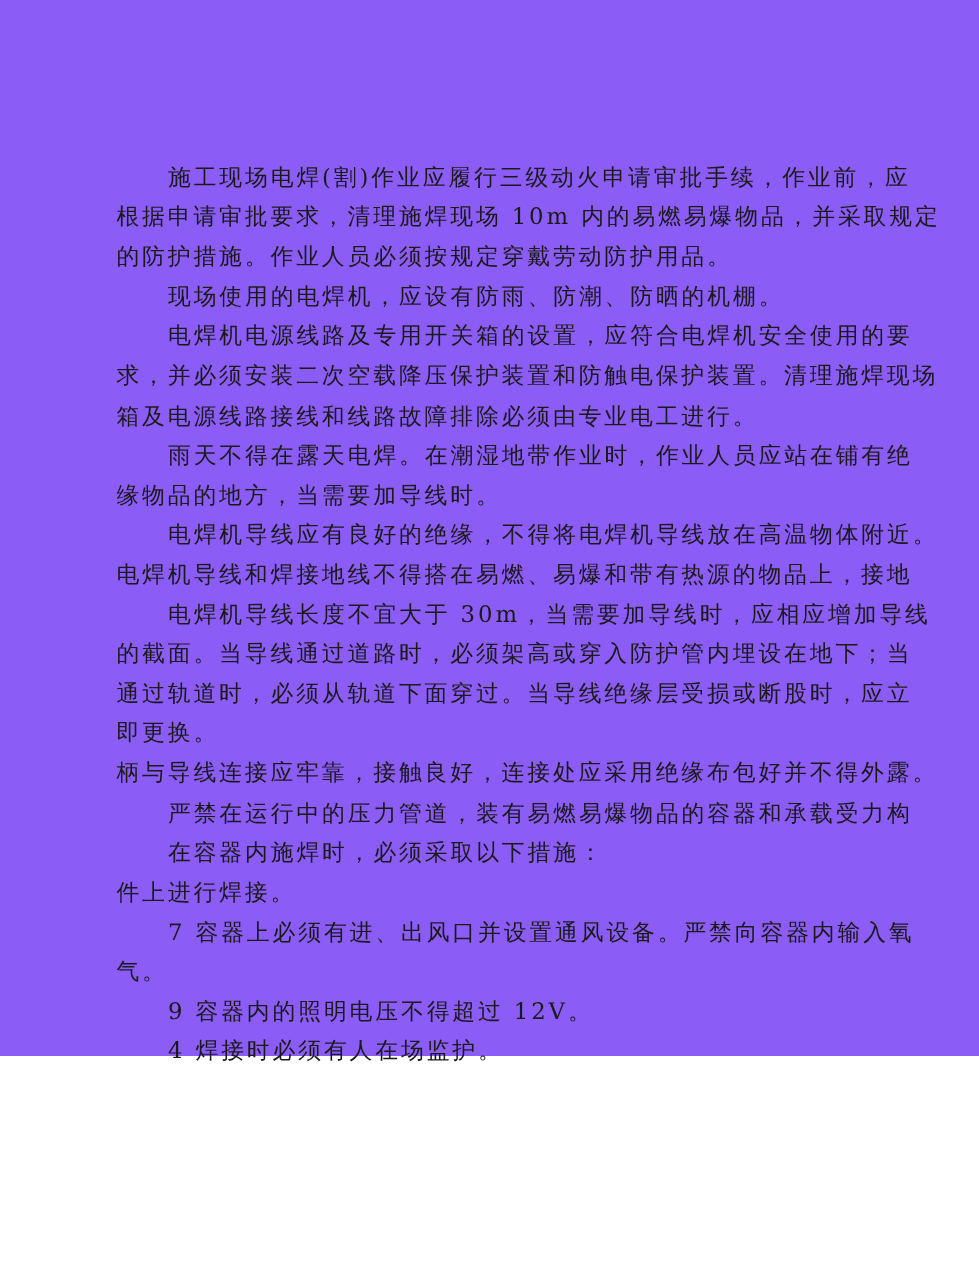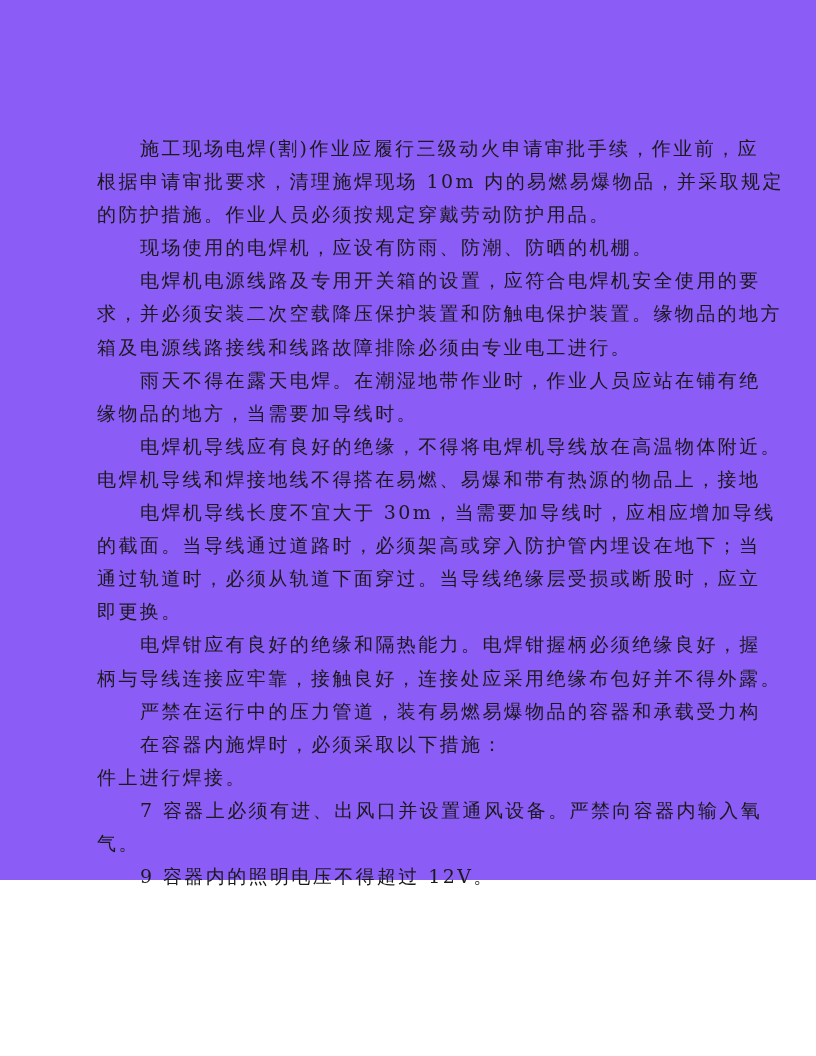--- a/index.html
+++ b/index.html
@@ -43,32 +43,32 @@
 </head>
 <body>
 
 <div class="page">
   <div class="content">
     <div class="line indent">施工现场电焊(割)作业应履行三级动火申请审批手续，作业前，应</div>
     <div class="line">根据申请审批要求，清理施焊现场 10m 内的易燃易爆物品，并采取规定</div>
     <div class="line">的防护措施。作业人员必须按规定穿戴劳动防护用品。</div>
     <div class="line indent">现场使用的电焊机，应设有防雨、防潮、防晒的机棚。</div>
     <div class="line indent">电焊机电源线路及专用开关箱的设置，应符合电焊机安全使用的要</div>
-    <div class="line">求，并必须安装二次空载降压保护装置和防触电保护装置。缘物品的地方</div>
+    <div class="line">求，并必须安装二次空载降压保护装置和防触电保护装置。清理施焊现场</div>
     <div class="line">箱及电源线路接线和线路故障排除必须由专业电工进行。</div>
     <div class="line indent">雨天不得在露天电焊。在潮湿地带作业时，作业人员应站在铺有绝</div>
     <div class="line">缘物品的地方，当需要加导线时。</div>
     <div class="line indent">电焊机导线应有良好的绝缘，不得将电焊机导线放在高温物体附近。</div>
     <div class="line">电焊机导线和焊接地线不得搭在易燃、易爆和带有热源的物品上，接地</div>
     <div class="line indent">电焊机导线长度不宜大于 30m，当需要加导线时，应相应增加导线</div>
     <div class="line">的截面。当导线通过道路时，必须架高或穿入防护管内埋设在地下；当</div>
     <div class="line">通过轨道时，必须从轨道下面穿过。当导线绝缘层受损或断股时，应立</div>
     <div class="line">即更换。</div>
-    <div class="line indent">电焊钳应有良好的绝缘和隔热能力。电焊钳握柄必须绝缘良好，握</div>
     <div class="line">柄与导线连接应牢靠，接触良好，连接处应采用绝缘布包好并不得外露。</div>
     <div class="line indent">严禁在运行中的压力管道，装有易燃易爆物品的容器和承载受力构</div>
     <div class="line indent">在容器内施焊时，必须采取以下措施：</div>
     <div class="line">件上进行焊接。</div>
     <div class="line indent">7 容器上必须有进、出风口并设置通风设备。严禁向容器内输入氧</div>
     <div class="line">气。</div>
     <div class="line indent">9 容器内的照明电压不得超过 12V。</div>
+    <div class="line indent">4 焊接时必须有人在场监护。</div>
   </div>
 </div>
 
 </body></html>

